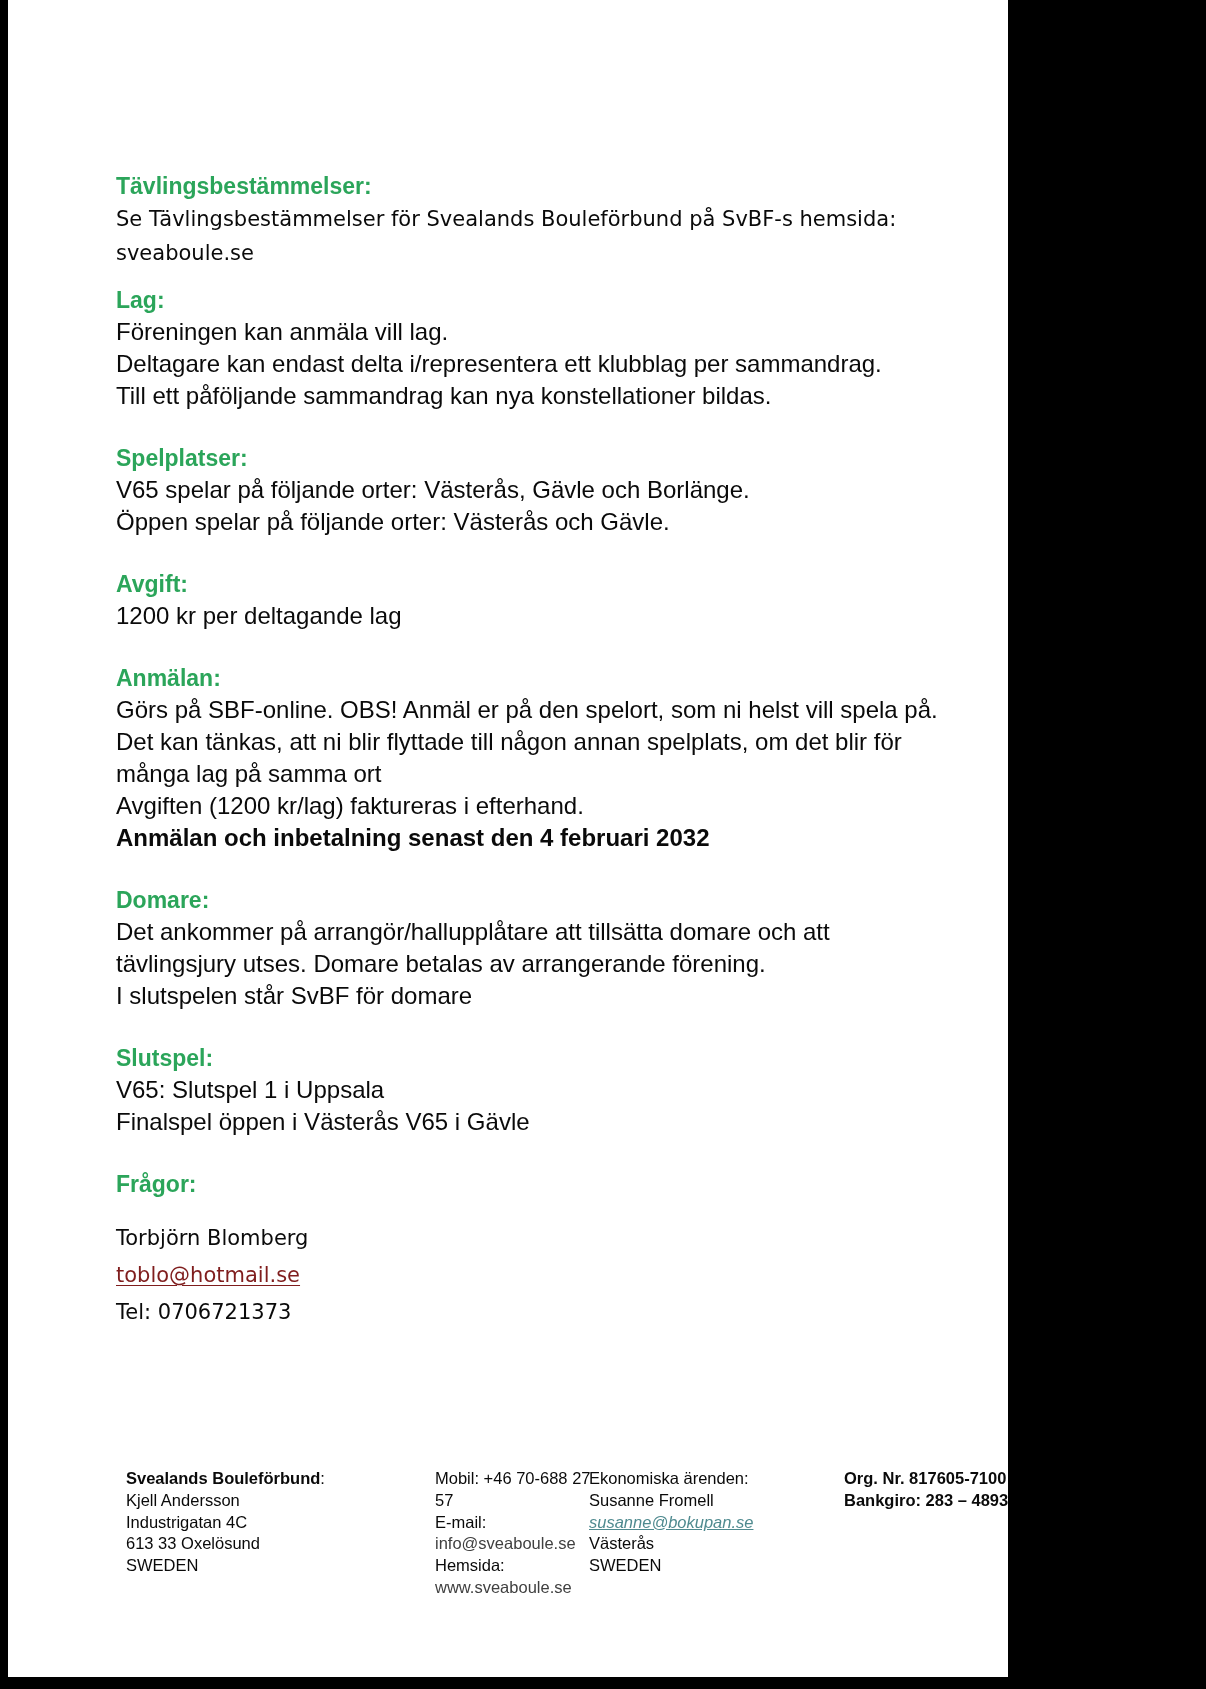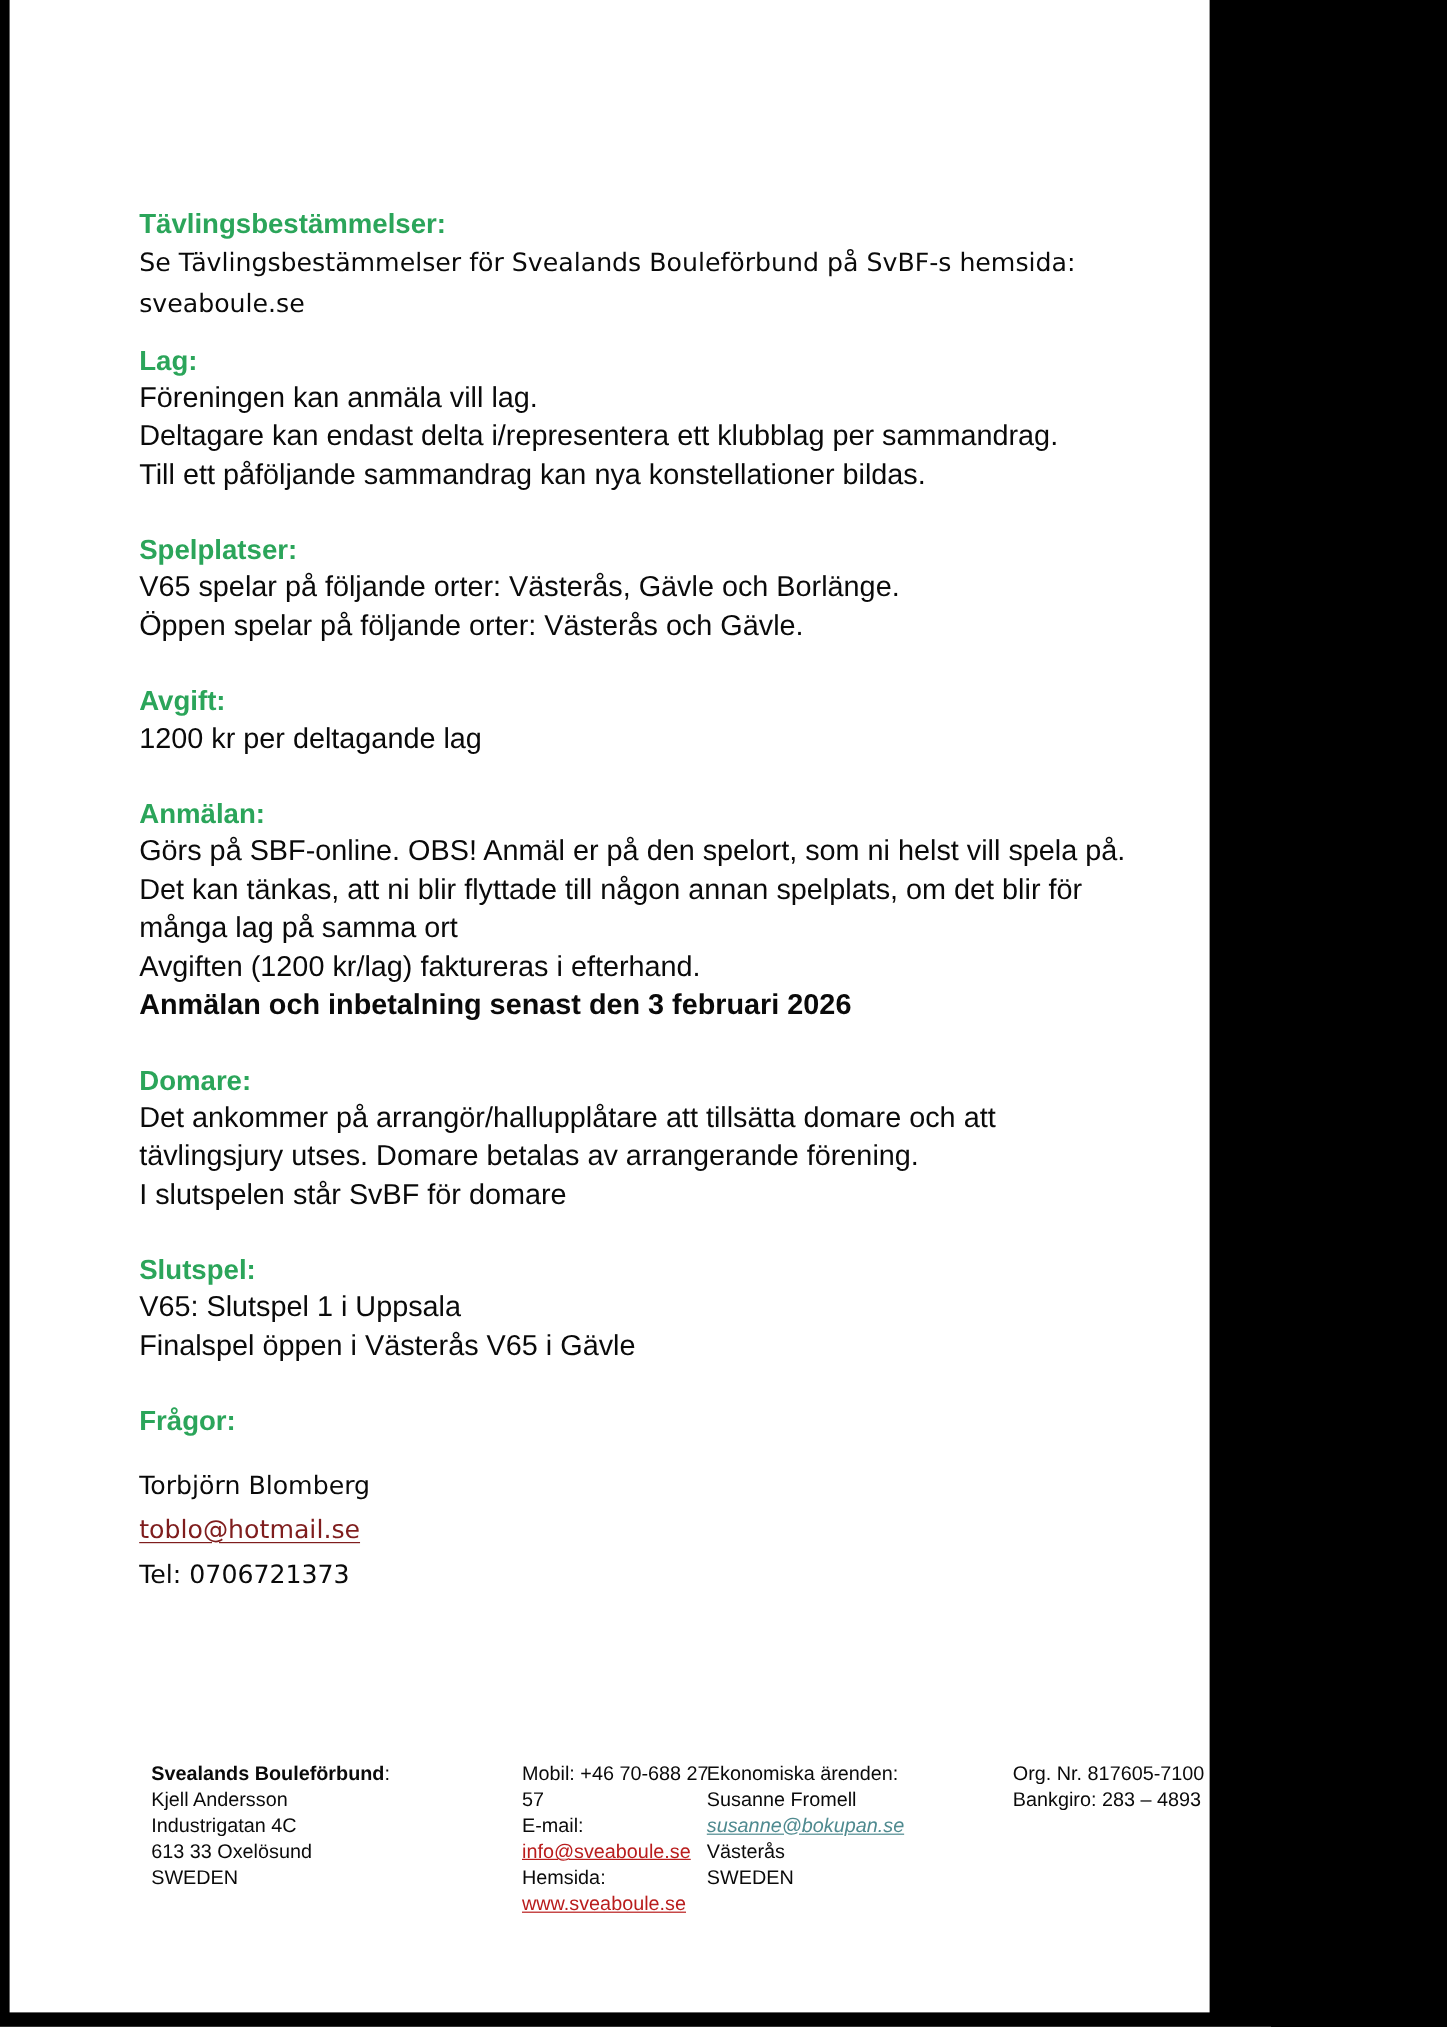--- a/index.html
+++ b/index.html
@@ -52,23 +52,23 @@
     left: 118px; top: 1468px;
     width: 960px;
     font-size: 16.5px;
     line-height: 21.8px;
   }
   .fcol { position: absolute; top: 0; white-space: nowrap; }
   .fcol div { margin: 0; }
   .fcol-1 { left: 0; }
   .fcol-2 { left: 266px; margin-left: 43px; }
   .fcol-3 { left: 463px; }
-  .fcol-4 { left: 718px; }
+  .fcol-4 { left: 718px; font-weight: bold; }
   .footer .bold { font-weight: bold; }
-  .flink-blue { color: #b91c1c; text-decoration: underline; }
+  .flink-blue { color: #404040; }
   .flink-teal { color: #4f8a8f; text-decoration: underline; font-style: italic; }
 </style>
 </head>
 <body>
 
 <div class="page">
   <div class="content">
 
     <div class="section">
       <p class="heading">Tävlingsbestämmelser:</p>
@@ -97,21 +97,21 @@
       <p class="line">1200 kr per deltagande lag</p>
     </div>
     <div class="gap-md"></div>
 
     <div class="section">
       <p class="heading">Anmälan:</p>
       <p class="line">Görs på SBF-online. OBS! Anmäl er på den spelort, som ni helst vill spela på.</p>
       <p class="line">Det kan tänkas, att ni blir flyttade till någon annan spelplats, om det blir för</p>
       <p class="line">många lag på samma ort</p>
       <p class="line">Avgiften (1200 kr/lag) faktureras i efterhand.</p>
-      <p class="line bold">Anmälan och inbetalning senast den 3 februari 2026</p>
+      <p class="line bold">Anmälan och inbetalning senast den 4 februari 2032</p>
     </div>
     <div class="gap-md"></div>
 
     <div class="section">
       <p class="heading">Domare:</p>
       <p class="line">Det ankommer på arrangör/hallupplåtare att tillsätta domare och att</p>
       <p class="line">tävlingsjury utses. Domare betalas av arrangerande förening.</p>
       <p class="line">I slutspelen står SvBF för domare</p>
     </div>
     <div class="gap-md"></div>

